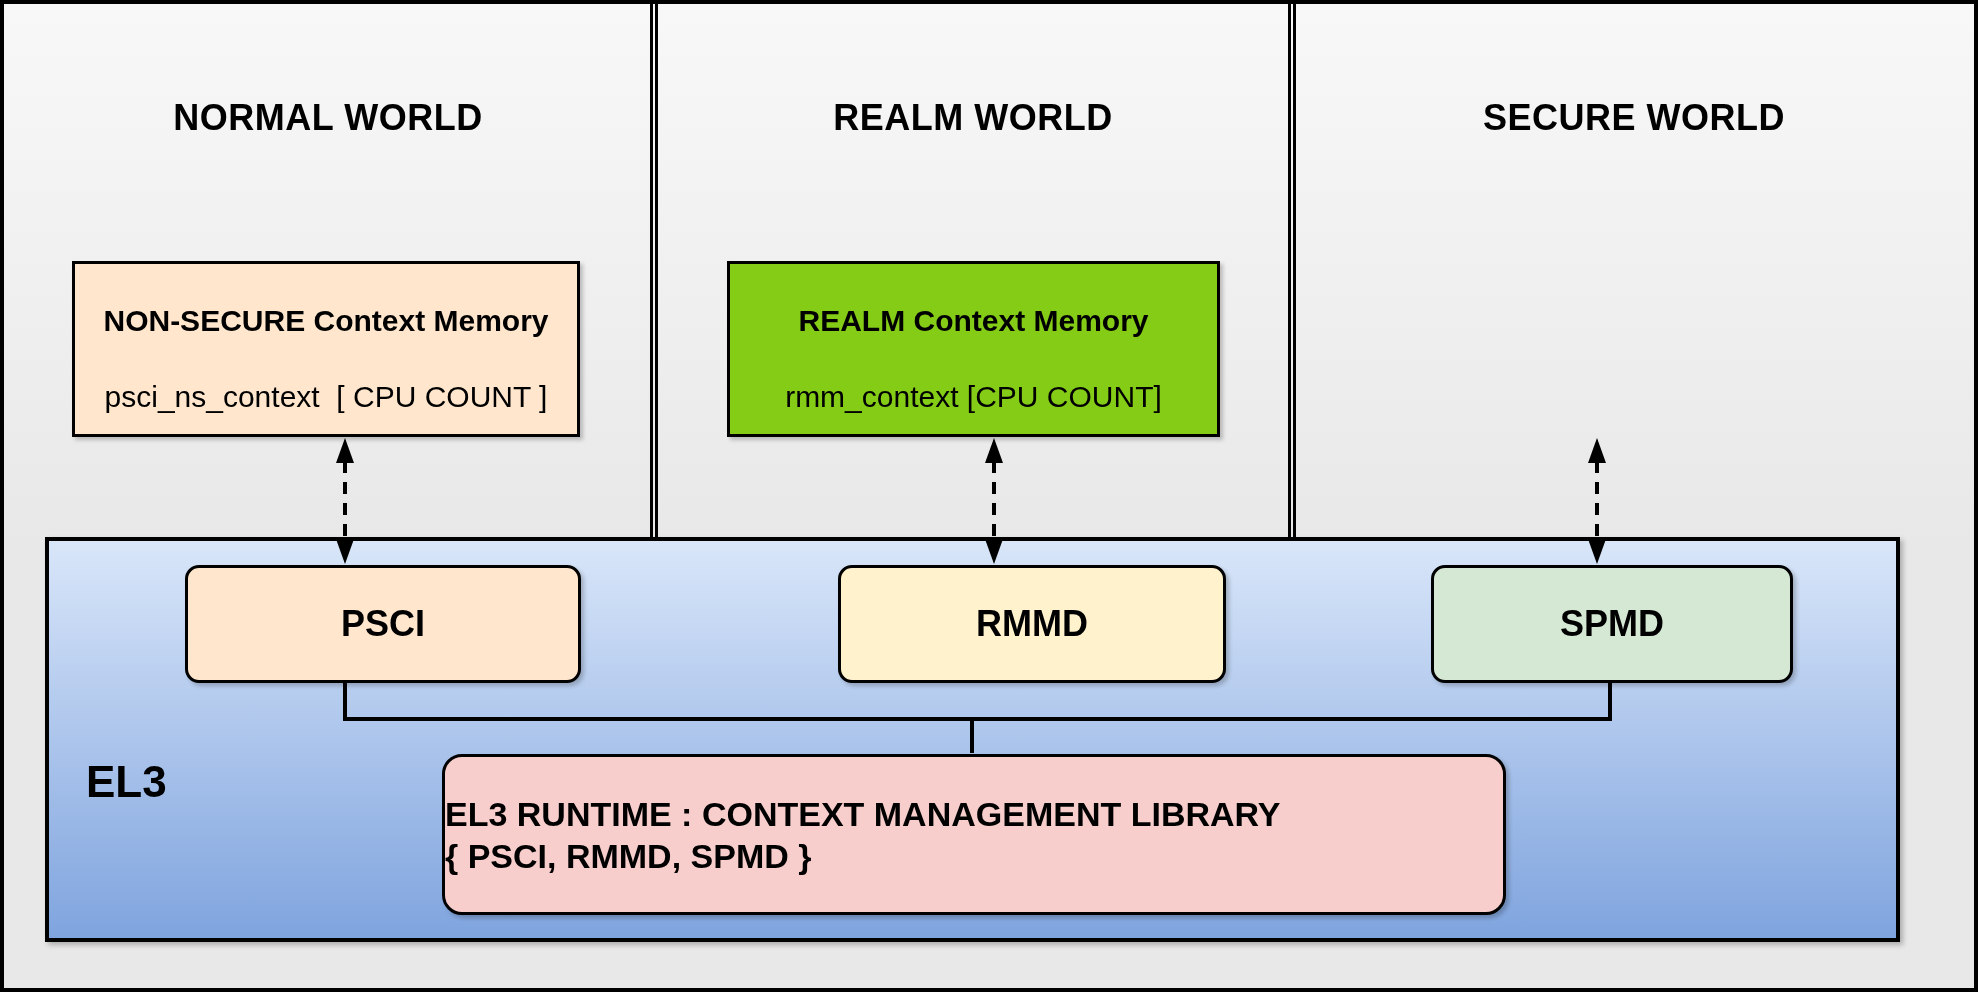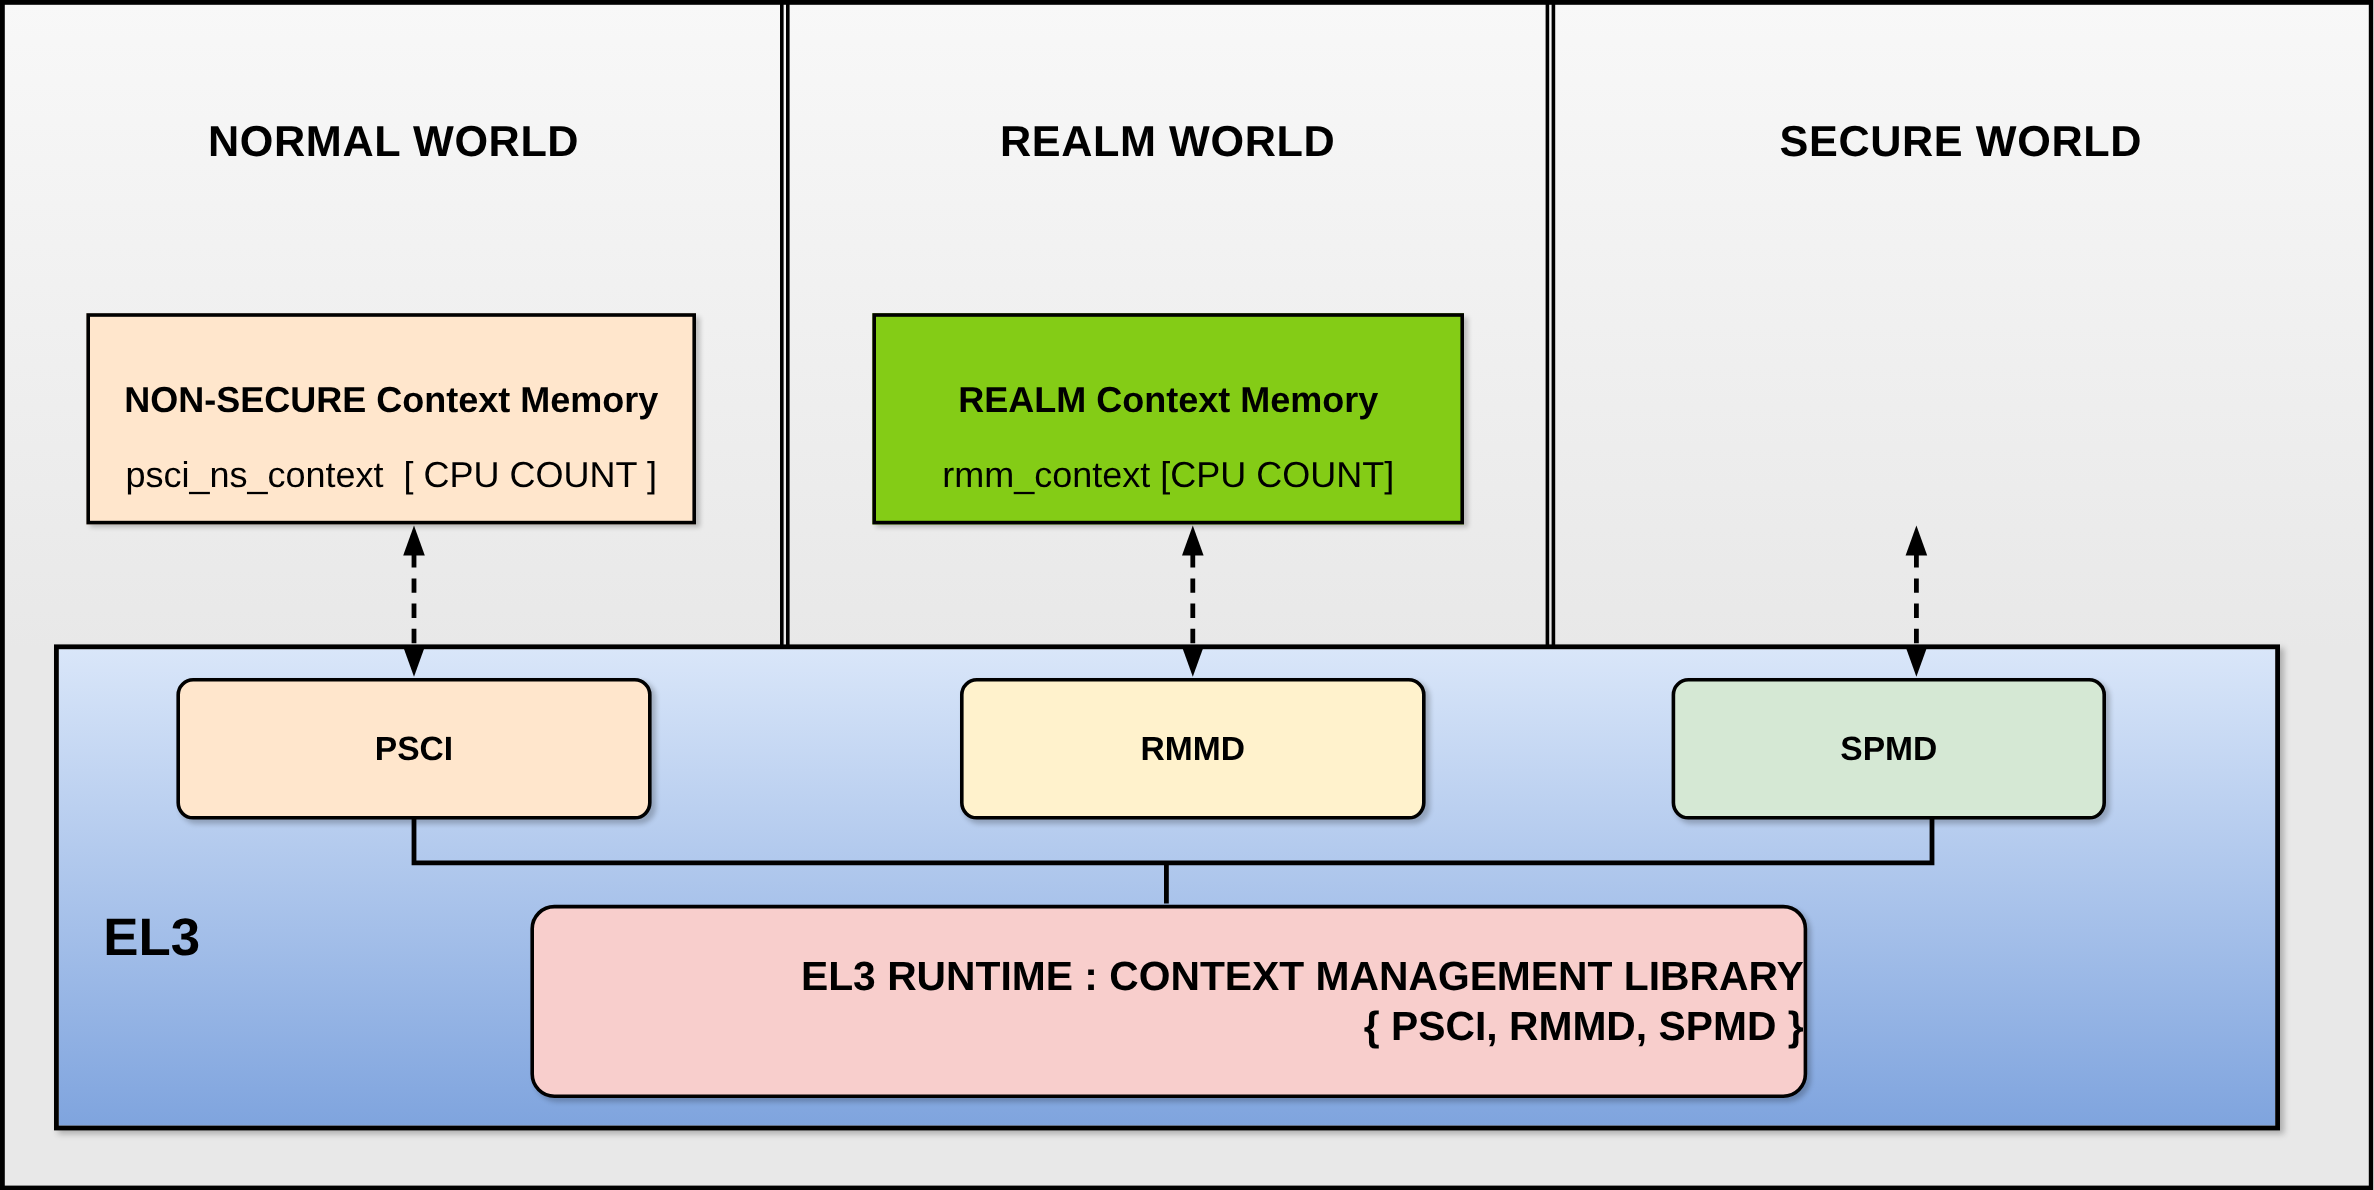--- a/index.html
+++ b/index.html
@@ -26,45 +26,45 @@
   #title-realm{left:658px;width:630px;}
   #title-secure{left:1296px;width:676px;}
 
   
   .mem-box{position:absolute;top:261px;height:176px;border:3px solid #000;
     box-sizing:border-box;z-index:4;box-shadow:3px 3px 4px rgba(0,0,0,0.22);}
   #mem-normal{left:72px;width:508px;}
   #mem-realm{left:727px;width:493px;}
   #mem-secure{left:1365px;width:511px;}
   .mem-title{position:absolute;left:0;top:40px;width:100%;text-align:center;
-    font-size:30px;font-weight:bold;line-height:34px;white-space:pre;margin-top:13px;}
+    font-size:30px;font-weight:bold;line-height:34px;white-space:pre;}
   .mem-code{position:absolute;left:0;top:116px;width:100%;text-align:center;
     font-size:30px;font-weight:normal;line-height:34px;white-space:pre;}
 
   
   .el3-box{position:absolute;left:45px;top:537px;width:1855px;height:405px;
     border:4px solid #000;box-sizing:border-box;
     background:linear-gradient(180deg,#d9e6f9 0%,#7fa4de 100%);
     z-index:3;box-shadow:3px 3px 5px rgba(0,0,0,0.25);}
   .el3-label{position:absolute;left:86px;top:758px;font-size:44px;font-weight:bold;
     line-height:48px;z-index:5;}
 
   
   .module-box{position:absolute;top:565px;height:118px;border:3px solid #000;
     box-sizing:border-box;border-radius:14px;z-index:5;
     display:flex;align-items:center;justify-content:center;
-    font-size:28px;font-weight:bold;box-shadow:3px 3px 4px rgba(0,0,0,0.22);}
+    font-size:36px;font-weight:bold;box-shadow:3px 3px 4px rgba(0,0,0,0.22);margin-left:38px;}
   #module-psci{left:147px;width:396px;background:#ffe6cc;}
   #module-rmmd{left:800px;width:388px;background:#fff2cc;}
   #module-spmd{left:1393px;width:362px;background:#d5e8d4;}
 
   
   .runtime-box{position:absolute;left:442px;top:754px;width:1064px;height:161px;
     border:3px solid #000;box-sizing:border-box;border-radius:20px;background:#f8cecc;
-    z-index:5;display:flex;flex-direction:column;align-items:flex-end;justify-content:center;
+    z-index:5;display:flex;flex-direction:column;align-items:flex-start;justify-content:center;
     box-shadow:3px 3px 4px rgba(0,0,0,0.22);}
   .runtime-line{font-size:34px;font-weight:bold;line-height:42px;text-align:center;white-space:pre;}
 
   
   #connector-layer{position:absolute;left:0;top:0;width:1978px;height:992px;z-index:6;pointer-events:none;}
 </style>
 </head>
 <body>
 
 <div id="canvas">

